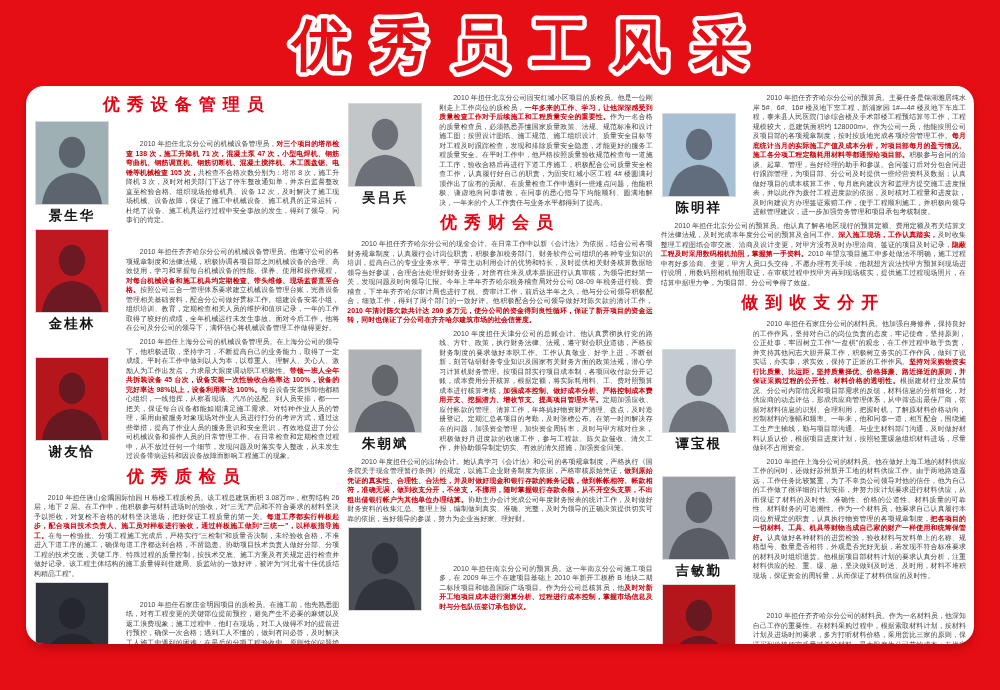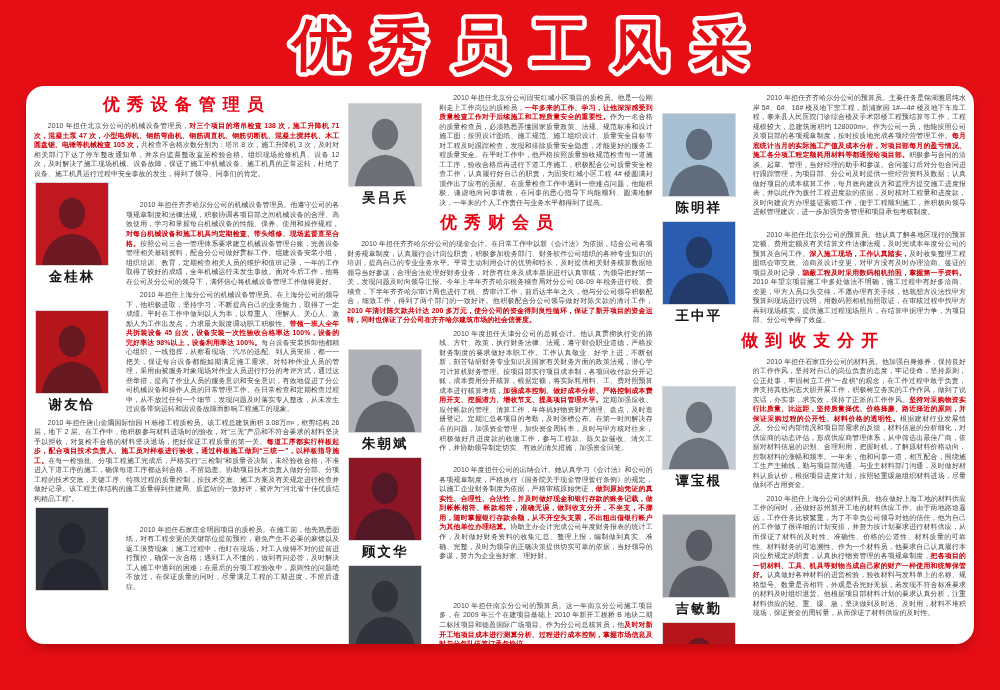--- a/index.html
+++ b/index.html
@@ -48,20 +48,29 @@
     <text x="512" y="64" text-anchor="middle" font-size="56" font-weight="bold" letter-spacing="24" fill="#e60e15" stroke="#ffffff" stroke-width="9" stroke-linejoin="round" paint-order="stroke">优秀员工风采</text>
   </svg>
 </div>
 
 <div class="panel">
   <div id="columns" class="columns">
       <div class="col">
   <h2 class="heading">优秀设备管理员</h2>
 
   <div class="person">
+    <div class="photo-col">
+      <div class="photo" style="background: rgb(159, 176, 180);">
+        <svg class="sil" viewBox="0 0 74 84" preserveAspectRatio="xMidYMax meet">
+          <ellipse cx="37" cy="31" rx="13.5" ry="16"></ellipse>
+          <path d="M6 84 Q11 54 37 52 Q63 54 68 84 Z"></path>
+        </svg>
+      </div>
+      <div class="pname">景生华</div>
+    </div>
     <p class="bio"><span>2010 年担任北京分公司的机械设备管理员，</span><span class="em">对三个项目的塔吊检查 138 次，施工升降机 71 次，混凝土泵 47 次，小型电焊机、钢筋弯曲机、钢筋调直机、钢筋切断机、混凝土搅拌机、木工圆盘锯、电锤等机械检查 105 次，</span><span>共检查不合格次数分别为：塔吊 8 次，施工升降机 3 次，及时对相关部门下达了停车整改通知单，并亲自监督整改直至检验合格。组织现场抢修机具、设备 12 次，及时解决了施工现场机械、设备故障，保证了施工中机械设备、施工机具的正常运转，杜绝了设备、施工机具运行过程中安全事故的发生，得到了领导、同事们的肯定。</span></p>
   </div>
 
   <div class="person">
     <div class="photo-col">
       <div class="photo" style="background: rgb(192, 24, 32);">
         <svg class="sil" viewBox="0 0 74 84" preserveAspectRatio="xMidYMax meet">
           <ellipse cx="37" cy="31" rx="13.5" ry="16"></ellipse>
           <path d="M6 84 Q11 54 37 52 Q63 54 68 84 Z"></path>
         </svg>
@@ -77,20 +86,21 @@
         <svg class="sil" viewBox="0 0 74 84" preserveAspectRatio="xMidYMax meet">
           <ellipse cx="37" cy="31" rx="13.5" ry="16"></ellipse>
           <path d="M6 84 Q11 54 37 52 Q63 54 68 84 Z"></path>
         </svg>
       </div>
       <div class="pname">谢友恰</div>
     </div>
     <p class="bio"><span>2010 年担任上海分公司的机械设备管理员。在上海分公司的领导下，他积极进取，坚持学习，不断提高自己的业务能力，取得了一定成绩。平时在工作中做到以人为本，以尊重人、理解人、关心人、激励人为工作出发点，力求最大限度调动职工积极性。</span><span class="em">带领一班人全年共拆装设备 45 台次，设备安装一次性验收合格率达 100%，设备的完好率达 98%以上，设备利用率达 100%。</span><span>每台设备安装拆卸他都精心组织，一线指挥，从察看现场、汽吊的选配、到人员安排，都一一把关，保证每台设备都能如期满足施工需求。对特种作业人员的管理，采用由被服务对象现场对作业人员进行打分的考评方式，通过这些举措，提高了作业人员的服务意识和安全意识，有效地促进了分公司机械设备和操作人员的日常管理工作。在日常检查和定期检查过程中，从不放过任何一个细节，发现问题及时落实专人整改，从未发生过设备带病运转和因设备故障而影响工程施工的现象。</span></p>
   </div>
 
+  <h2 class="heading">优秀质检员</h2>
 
   <div class="person">
     <p class="bio"><span>2010 年担任唐山金隅国际怡园 H 栋楼工程质检员。该工程总建筑面积 3.08万m²，框剪结构 26 层，地下 2 层。在工作中，他积极参与材料进场时的验收，对“三无”产品和不符合要求的材料坚决予以拒收，对复检不合格的材料坚决退场，把好保证工程质量的第一关。</span><span class="em">每道工序都实行样板起步，配合项目技术负责人、施工员对样板进行验收，通过样板施工做到“三统一”，以样板指导施工。</span><span>在每一检验批、分项工程施工完成后，严格实行“三检制”和质量否决制，未经验收合格，不准进入下道工序的施工，确保每道工序都达到合格，不留隐患。协助项目技术负责人做好分部、分项工程的技术交底，关键工序、特殊过程的质量控制，按技术交底、施工方案及有关规定进行检查并做好记录。该工程主体结构的施工质量得到住建局、质监站的一致好评，被评为“河北省十佳优质结构精品工程”。</span></p>
   </div>
 
   <div class="person">
     <div class="photo-col">
       <div class="photo" style="background: rgb(48, 51, 58);">
         <svg class="sil" viewBox="0 0 74 84" preserveAspectRatio="xMidYMax meet">
           <ellipse cx="37" cy="31" rx="13.5" ry="16"></ellipse>
@@ -129,29 +139,20 @@
           <ellipse cx="37" cy="31" rx="13.5" ry="16"></ellipse>
           <path d="M6 84 Q11 54 37 52 Q63 54 68 84 Z"></path>
         </svg>
       </div>
       <div class="pname">朱朝斌</div>
     </div>
     <p class="bio"><span>2010 年度担任天津分公司的总账会计。他认真贯彻执行党的路线、方针、政策，执行财务法律、法规，遵守财会职业道德，严格按财务制度的要求做好本职工作。工作认真敬业、好学上进，不断创新，刻苦钻研财务专业知识及国家有关财务方面的政策法规，潜心学习计算机财务管理。按项目部实行项目成本制，各项回收付款分开记账，成本费用分开核算，根据定额，将实际耗用料、工、费对照预算成本进行核算考核，</span><span class="em">加强成本控制、做好成本分析、严格控制成本费用开支、挖掘潜力、增收节支、提高项目管理水平。</span><span>定期加强应收、应付帐款的管理、清算工作，年终搞好物资财产清理、盘点，及时造册登记。定期汇总各项目的考勤，及时张榜公布。在第一时间解决存在的问题，加强资金管理，加快资金周转率，及时与甲方核对往来，积极做好月进度款的收缴工作，参与工程款、陈欠款催收、清欠工作，并协助领导制定切实、有效的清欠措施，加强资金回笼。</span></p>
   </div>
 
   <div class="person">
-    <div class="photo-col">
-      <div class="photo" style="background: rgb(140, 22, 38);">
-        <svg class="sil" viewBox="0 0 74 84" preserveAspectRatio="xMidYMax meet">
-          <ellipse cx="37" cy="31" rx="13.5" ry="16"></ellipse>
-          <path d="M6 84 Q11 54 37 52 Q63 54 68 84 Z"></path>
-        </svg>
-      </div>
-      <div class="pname">顾文华</div>
-    </div>
     <p class="bio"><span>2010 年度担任公司的出纳会计。她认真学习《会计法》和公司的各项规章制度，严格执行《国务院关于现金管理暂行条例》的规定，以施工企业财务制度为依据，严格审核原始凭证，</span><span class="em">做到原始凭证的真实性、合理性、合法性，并及时做好现金和银行存款的账务记载，做到帐帐相符、帐款相符，准确无误，做到收支分开，不坐支，不挪用，随时掌握银行存款余额，从不开空头支票，不出租出借银行帐户为其他单位办理结算。</span><span>协助主办会计完成公司年度财务报表的统计工作，及时做好财务资料的收集汇总、整理上报，编制做到真实、准确、完整，及时为领导的正确决策提供切实可靠的依据，当好领导的参谋，努力为企业当好家、理好财。</span></p>
   </div>
 
 
   <div class="person">
     <div class="photo-col">
       <div class="photo" style="background: rgb(74, 78, 85);">
         <svg class="sil" viewBox="0 0 74 84" preserveAspectRatio="xMidYMax meet">
           <ellipse cx="37" cy="31" rx="13.5" ry="16"></ellipse>
           <path d="M6 84 Q11 54 37 52 Q63 54 68 84 Z"></path>
@@ -170,29 +171,20 @@
           <ellipse cx="37" cy="31" rx="13.5" ry="16"></ellipse>
           <path d="M6 84 Q11 54 37 52 Q63 54 68 84 Z"></path>
         </svg>
       </div>
       <div class="pname">陈明祥</div>
     </div>
     <p class="bio"><span>2010 年担任齐齐哈尔分公司的预算员。主要任务是锦湖雅居纯水岸 5#、6#、16# 楼及地下室工程，新浦家园 1#—4# 楼及地下车库工程，泰来县人民医院门诊综合楼及手术部楼工程预结算等工作，工程规模较大，总建筑面积约 128000m²。作为公司一员，他能按照公司及项目部的各项规章制度，按时按质地完成各项经营管理工作。</span><span class="em">每月底统计当月的实际施工产值及成本分析，对项目部每月的盈亏情况、施工各分项工程定额耗用材料等都通报给项目部。</span><span>积极参与合同的洽谈、起草、管理，当好经理的助手和参谋。合同签订后对分包合同进行跟踪管理，为项目部、分公司及时提供一些经营资料及数据；认真做好项目的成本核算工作，每月底向建设方和监理方提交施工进度报表，并以此作为拨付工程进度款的依据，及时核对工程量和进度款，及时向建设方办理签证索赔工作，便于工程顺利施工，并积极向领导进献管理建议，进一步加强劳务管理和项目承包考核制度。</span></p>
   </div>
 
   <div class="person">
-    <div class="photo-col">
-      <div class="photo" style="background: rgb(42, 92, 176);">
-        <svg class="sil" viewBox="0 0 74 84" preserveAspectRatio="xMidYMax meet">
-          <ellipse cx="37" cy="31" rx="13.5" ry="16"></ellipse>
-          <path d="M6 84 Q11 54 37 52 Q63 54 68 84 Z"></path>
-        </svg>
-      </div>
-      <div class="pname">王中平</div>
-    </div>
     <p class="bio"><span>2010 年担任北京分公司的预算员。他认真了解各地区现行的预算定额、费用定额及有关结算文件法律法规，及时完成本年度分公司的预算及合同工作。</span><span class="em">深入施工现场，工作认真踏实，</span><span>及时收集整理工程图纸会审交底、洽商及设计变更，对甲方没有及时办理洽商、签证的项目及时记录，</span><span class="em">隐蔽工程及时采用数码相机拍照，掌握第一手资料。</span><span>2010 年望京项目施工中多处做法不明确，施工过程中有好多洽商、变更，甲方人员口头交待，不愿办理有关手续，他就想方设法找甲方预算到现场进行说明，用数码照相机拍照取证，在审核过程中找甲方再到现场核实，提供施工过程现场照片，在结算中据理力争，为项目部、分公司争得了效益。</span></p>
   </div>
 
   <h2 class="heading">做到收支分开</h2>
 
   <div class="person">
     <div class="photo-col">
       <div class="photo" style="background: rgb(195, 204, 210);">
         <svg class="sil" viewBox="0 0 74 84" preserveAspectRatio="xMidYMax meet">
           <ellipse cx="37" cy="31" rx="13.5" ry="16"></ellipse>

